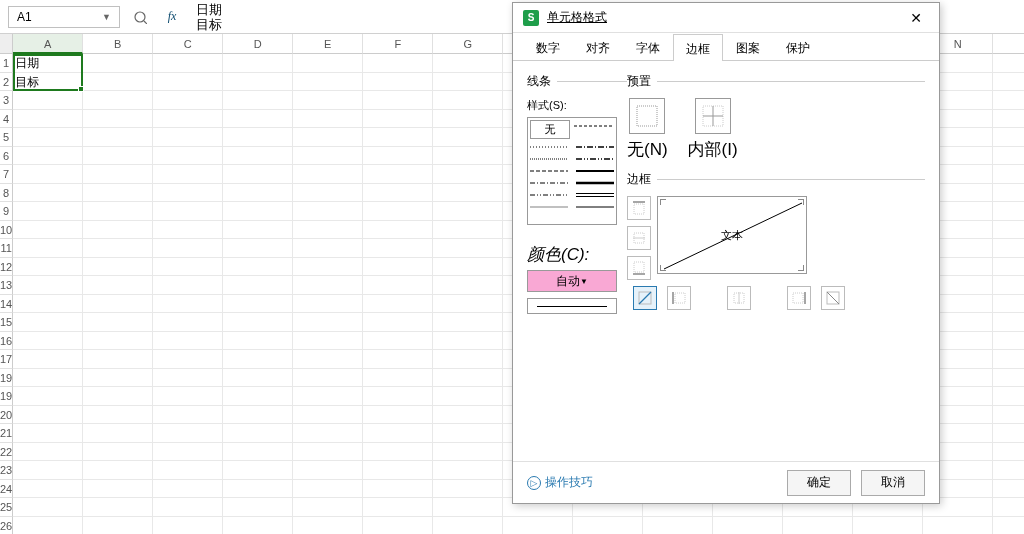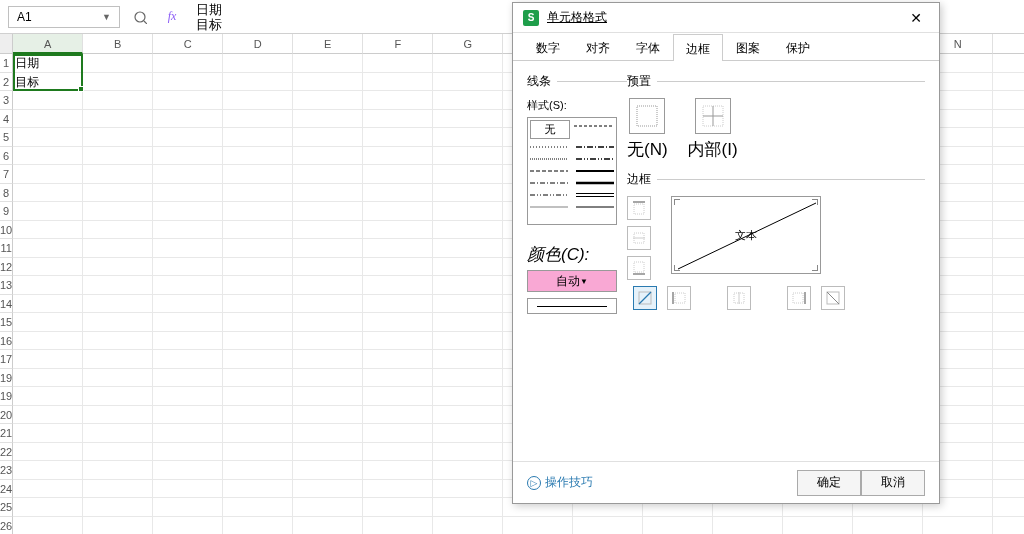--- a/index.html
+++ b/index.html
@@ -2,21 +2,21 @@
 <html><head>
 <meta charset="utf-8">
 <style>
 * { box-sizing: border-box; margin: 0; padding: 0; font-family: "Microsoft YaHei", Arial, sans-serif; }
 body { background: #fff; width: 1024px; height: 534px; overflow: hidden; position: relative; font-size: 12px; }
 
 
 .formula-bar { height: 34px; display: flex; align-items: center; border-bottom: 1px solid #d0d0d0; padding: 0 8px; gap: 8px; }
 .name-box { width: 112px; height: 22px; border: 1px solid #c0c0c0; display: flex; align-items: center; padding: 0 8px; justify-content: space-between; background: #fff; }
 .name-box .chev { font-size: 9px; color: #666; }
-.fb-icon { width: 24px; height: 22px; display: flex; align-items: center; justify-content: center; color: #8b5cf6; }
+.fb-icon { width: 24px; height: 22px; display: flex; align-items: center; justify-content: center; color: #0c4a6e; }
 .fb-icon.fx { font-style: italic; font-family: "Times New Roman", serif; }
 .formula-content { flex: 1; font-size: 13px; line-height: 15px; padding-left: 4px; }
 
 
 .grid-area { position: absolute; top: 34px; left: 0; right: 0; bottom: 0; display: flex; }
 .row-headers { width: 26px; background: #fff; }
 .corner { height: 20px; border-right: 1px solid #ccc; border-bottom: 1px solid #ccc; background: #eee; }
 .row-head { height: 18.5px; border-right: 1px solid #ccc; border-bottom: 1px solid #e0e0e0; text-align: center; font-size: 11px; color: #555; line-height: 18px; }
 .cols { flex: 1; }
 .col-heads { height: 20px; display: flex; }
@@ -47,33 +47,33 @@
 .color-combo { width: 90px; height: 22px; border: 1px solid #999; display: flex; align-items: center; justify-content: center; padding: 0 6px; margin-top: 4px; background: #f9a8d4; }
 .color-combo .chev { font-size: 8px; }
 .color-preview { width: 90px; height: 16px; border: 1px solid #999; margin-top: 6px; display: flex; align-items: center; justify-content: center; }
 .color-preview .ln { width: 70px; height: 1px; background: #000; }
 .right-panel { margin-left: 76px; }
 .preset-row { display: flex; gap: 20px; margin: 8px 0 4px 0; }
 .preset-item { text-align: center; }
 .preset-btn { width: 36px; height: 36px; border: 1px solid #999; display: flex; align-items: center; justify-content: center; margin: 0 auto; cursor: pointer; }
 .preset-btn.sel { border: 2px solid #000; }
 .preset-label { font-size: 17px; margin-top: 4px; }
-.border-area { display: flex; gap: 20px; }
+.border-area { display: flex; gap: 6px; }
 .side-btns { display: flex; flex-direction: column; gap: 6px; }
 .small-btn { width: 24px; height: 24px; border: 1px solid #bbb; display: flex; align-items: center; justify-content: center; cursor: pointer; background: #fff; }
 .small-btn.sel { border: 1px solid #2a7ab0; background: #e6f2fa; }
 .preview-box { width: 150px; height: 78px; border: 1px solid #999; position: relative; background: #fff; }
 .preview-text { position: absolute; top: 50%; left: 50%; transform: translate(-50%, -50%); font-size: 11px; }
 .diag-line { position: absolute; top: 0; left: 0; width: 100%; height: 100%; }
 .bottom-btns { display: flex; gap: 10px; margin-top: 6px; margin-left: 30px; }
 .hint-text { clear: both; padding-top: 12px; font-size: 11px; }
 .dialog-footer { height: 42px; border-top: 1px solid #e0e0e0; display: flex; align-items: center; padding: 0 14px; }
 .tips-link { color: #2a7ab0; font-size: 12px; display: flex; align-items: center; gap: 4px; cursor: pointer; }
 .tips-icon { width: 14px; height: 14px; border: 1.5px solid #2a7ab0; border-radius: 50%; display: flex; align-items: center; justify-content: center; font-size: 9px; color: #2a7ab0; }
-.footer-btns { margin-left: auto; display: flex; }
+.footer-btns { margin-left: auto; display: flex; gap: 10px; }
 .footer-btn { width: 64px; height: 26px; border: 1px solid #aaa; background: #f5f5f5; font-size: 12px; cursor: pointer; }
 .corner-mark { position: absolute; width: 6px; height: 6px; }
 .corner-mark.tl { top: 2px; left: 2px; border-top: 1px solid #888; border-left: 1px solid #888; }
 .corner-mark.tr { top: 2px; right: 2px; border-top: 1px solid #888; border-right: 1px solid #888; }
 .corner-mark.bl { bottom: 2px; left: 2px; border-bottom: 1px solid #888; border-left: 1px solid #888; }
 .corner-mark.br { bottom: 2px; right: 2px; border-bottom: 1px solid #888; border-right: 1px solid #888; }
 </style>
 </head>
 <body>
 

